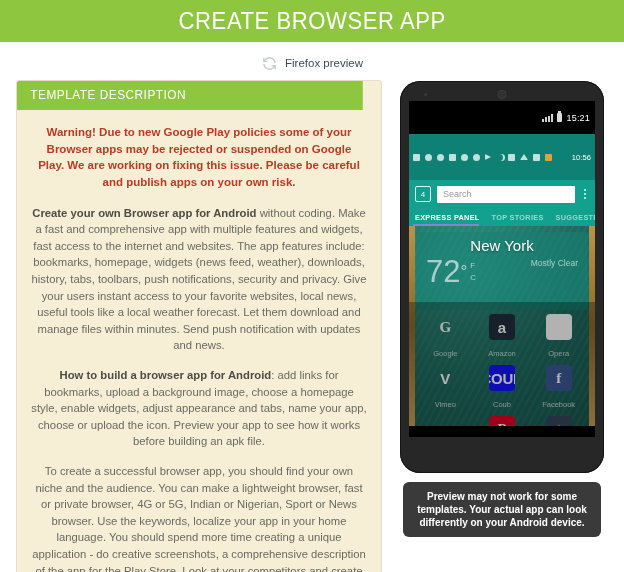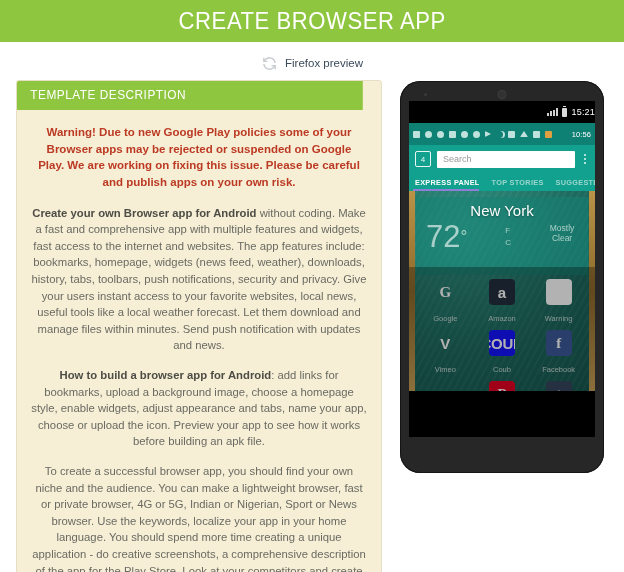--- a/index.html
+++ b/index.html
@@ -82,35 +82,35 @@
     position:absolute;left:24px;top:12px;width:3px;height:3px;
     border-radius:50%;background:#3a3a3a;
   }
   .phone-screen{
     position:absolute;left:9px;top:20px;width:186px;height:336px;
     background:#000;overflow:hidden;
   }
 
   
   .sysbar{
-    height:22px;background:#000;display:flex;align-items:center;
-    justify-content:flex-end;gap:4px;
+    height:33px;background:#000;display:flex;align-items:center;
+    justify-content:flex-end;gap:4px;padding-right:5px;
   }
   .sysbar .t{color:#fff;font-size:9px;letter-spacing:.2px;}
   .sig{display:flex;align-items:flex-end;gap:1px;height:8px;}
   .sig i{width:2px;background:#cfcfcf;display:block;}
   .sig i:nth-child(1){height:3px}.sig i:nth-child(2){height:5px}
   .sig i:nth-child(3){height:6px}.sig i:nth-child(4){height:8px}
   .batt{width:5px;height:9px;background:#dcdcdc;border-radius:1px;position:relative;}
   .batt:before{content:"";position:absolute;top:-2px;left:1px;width:3px;height:1.5px;background:#dcdcdc;}
 
   
   .appbar{
     height:14px;background:#0f8174;display:flex;align-items:center;
-    gap:5px;padding:4px 4px;
+    gap:5px;padding:16px 4px;
   }
   .appbar .ic{width:7px;height:7px;background:#cfeae6;border-radius:1px;opacity:.92;display:block;}
   .appbar .ic.round{border-radius:50%;}
   .appbar .ic.tri{background:transparent;width:0;height:0;
     border-left:6px solid #cfeae6;border-top:3.5px solid transparent;border-bottom:3.5px solid transparent;}
   .appbar .ic.moon{background:transparent;width:7px;height:7px;border-radius:50%;
     box-shadow:2px 0 0 0 #cfeae6;}
   .appbar .ic.wifi{background:transparent;width:0;height:0;
     border-left:4px solid transparent;border-right:4px solid transparent;border-bottom:6px solid #cfeae6;}
   .appbar .ic.orange{background:#f2a33c;}
@@ -162,21 +162,21 @@
 
   
   .weather{
     position:absolute;left:7px;right:7px;top:6px;height:78px;
     background:rgba(20,130,115,.55);
   }
   .weather .city{
     text-align:center;color:#ffffff;font-size:15px;padding-top:5px;
     text-shadow:0 1px 2px rgba(0,0,0,.35);
   }
-  .weather .row{display:flex;align-items:flex-start;padding:4px 10px 0 10px;gap:35px;}
+  .weather .row{display:flex;align-items:flex-start;padding:4px 10px 0 10px;}
   .weather .temp{
     color:rgba(255,255,255,.62);font-size:31px;line-height:28px;font-weight:300;
   }
   .weather .deg{font-size:17px;vertical-align:top;}
   .weather .units{
     display:flex;flex-direction:column;font-size:8px;color:rgba(255,255,255,.6);
     padding:2px 0 0 3px;line-height:12px;
   }
   .weather .cond{
     margin-left:auto;text-align:center;color:rgba(255,255,255,.62);font-size:8.5px;
@@ -348,21 +348,21 @@
                 <div class="sc">
                   <span class="tile t-google">G</span>
                   <span class="lbl">Google</span>
                 </div>
                 <div class="sc">
                   <span class="tile t-amazon">a</span>
                   <span class="lbl">Amazon</span>
                 </div>
                 <div class="sc">
                   <span class="tile t-reddit">◉</span>
-                  <span class="lbl">Warning</span>
+                  <span class="lbl">Opera</span>
                 </div>
               </div>
               <div class="sc-row">
                 <div class="sc">
                   <span class="tile t-vimeo">V</span>
                   <span class="lbl">Vimeo</span>
                 </div>
                 <div class="sc">
                   <span class="tile t-coub">COUB</span>
                   <span class="lbl">Coub</span>
@@ -389,15 +389,16 @@
             </div>
 
             <div class="dim"></div>
           </div>
 
         </div>
 
         <div class="phone-bottom"></div>
       </div>
 
+      <div class="caption">Preview may not work for some templates. Your actual app can look differently on your Android device.</div>
     </div>
   </div>
 </div>
 
 </body></html>

